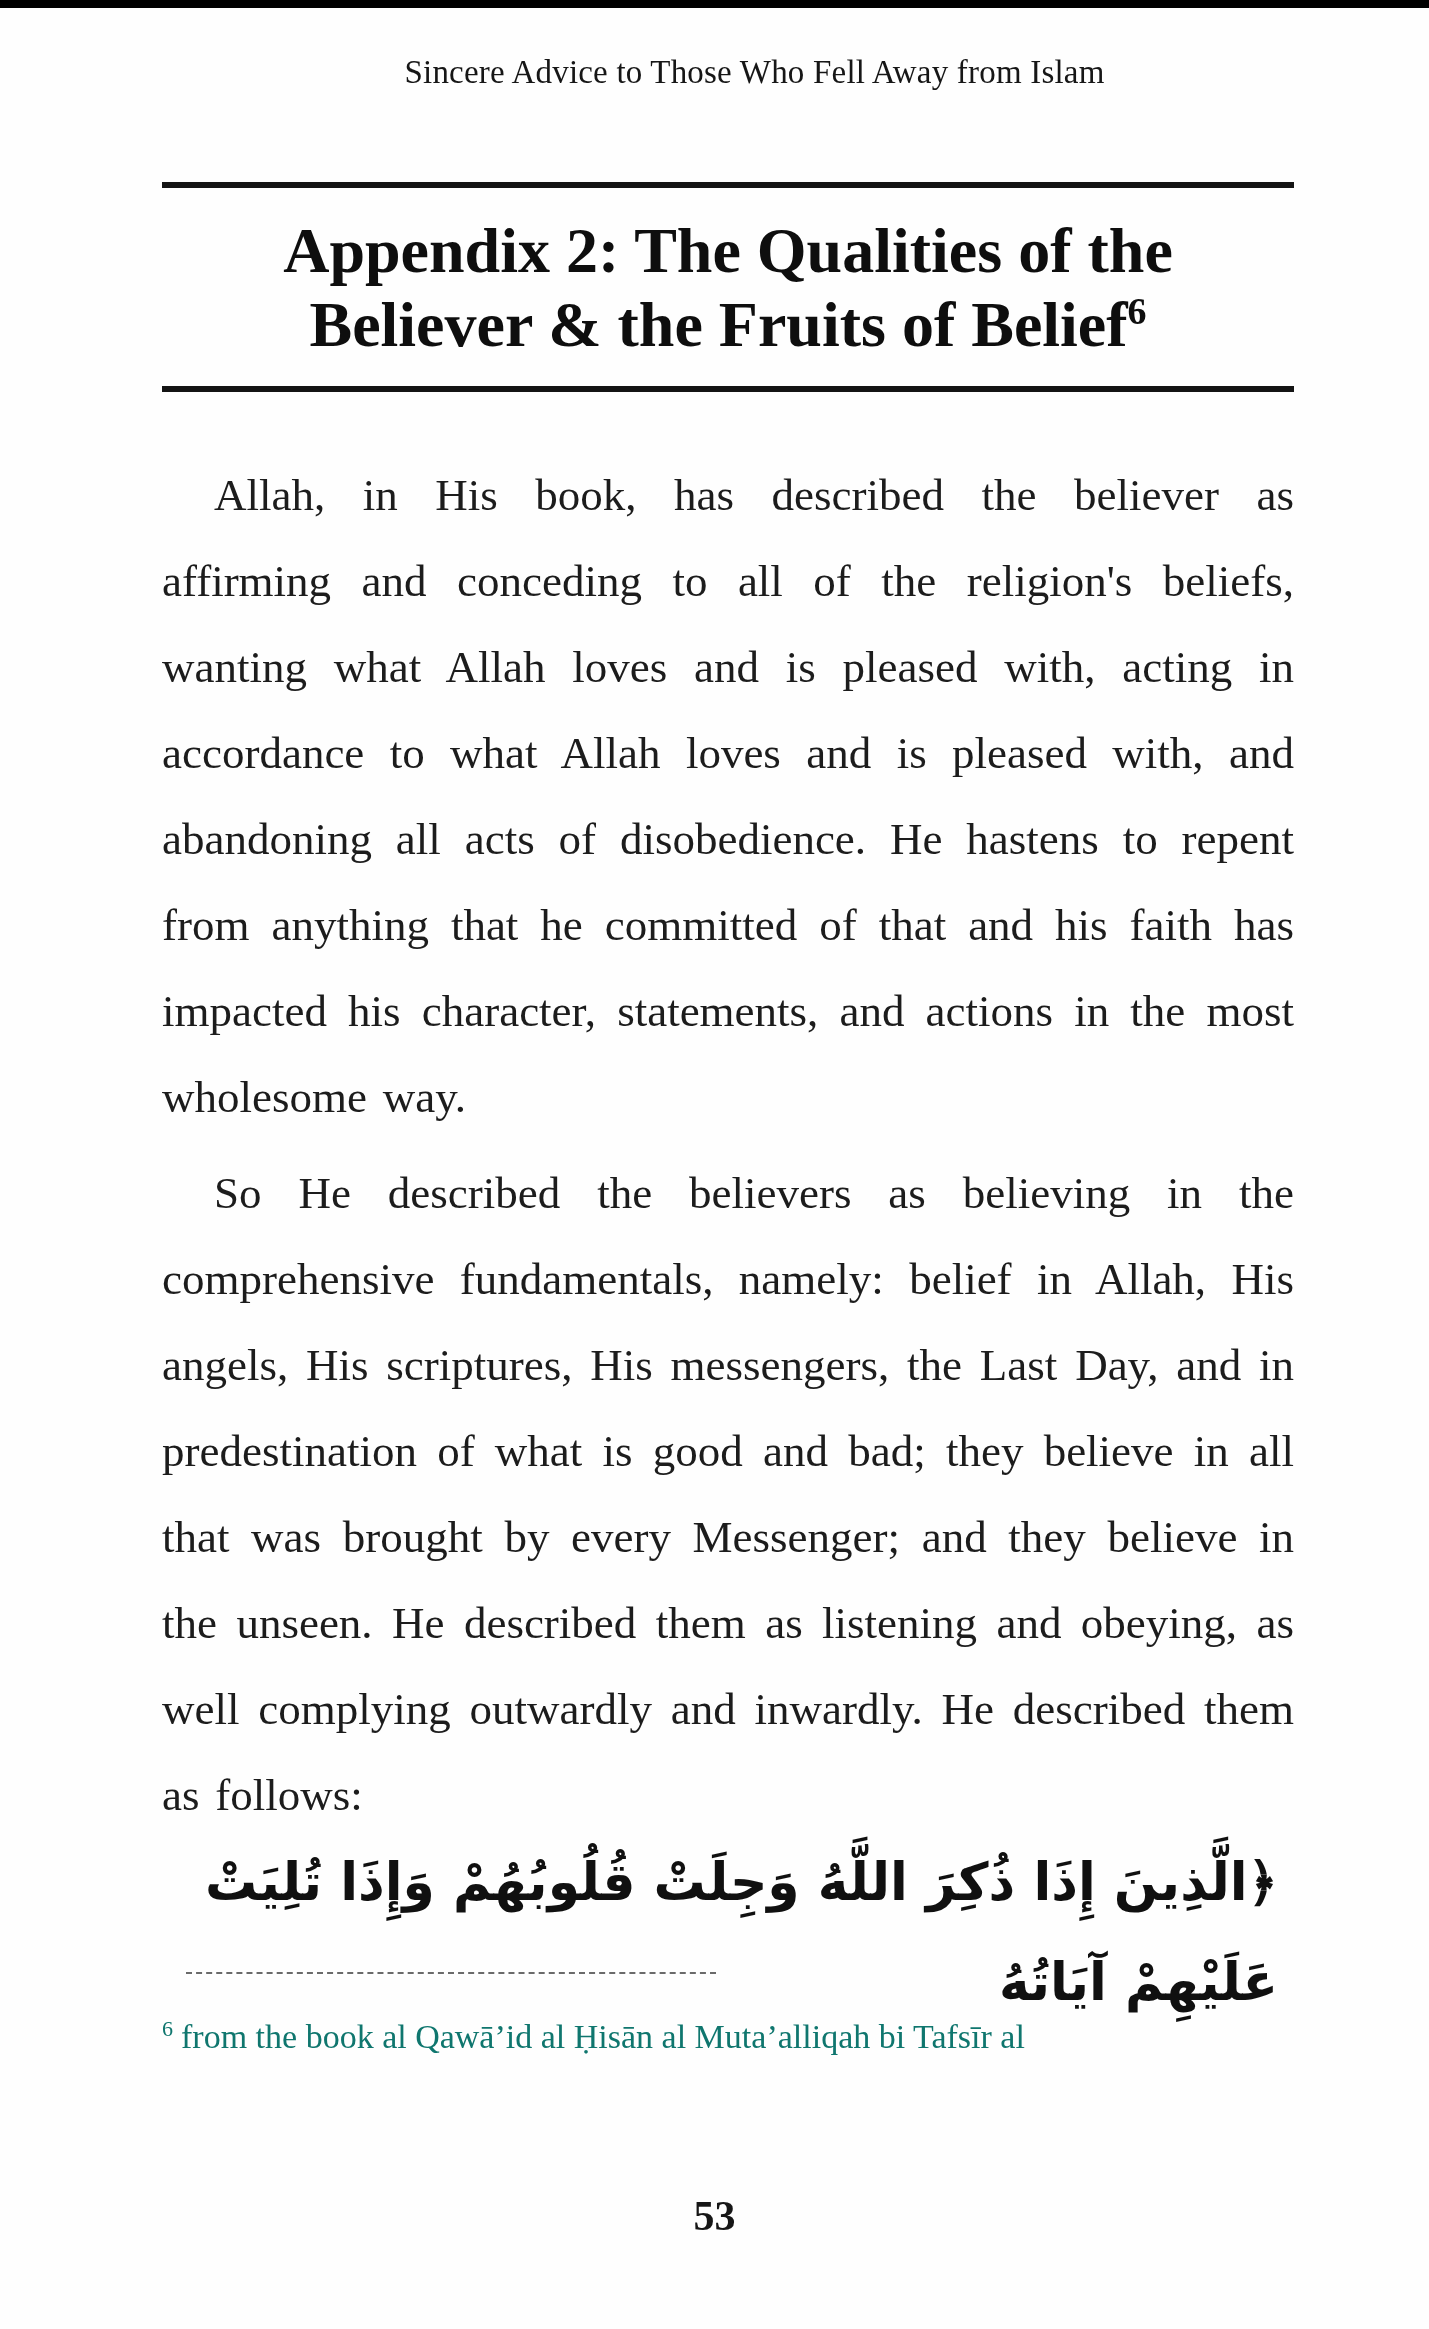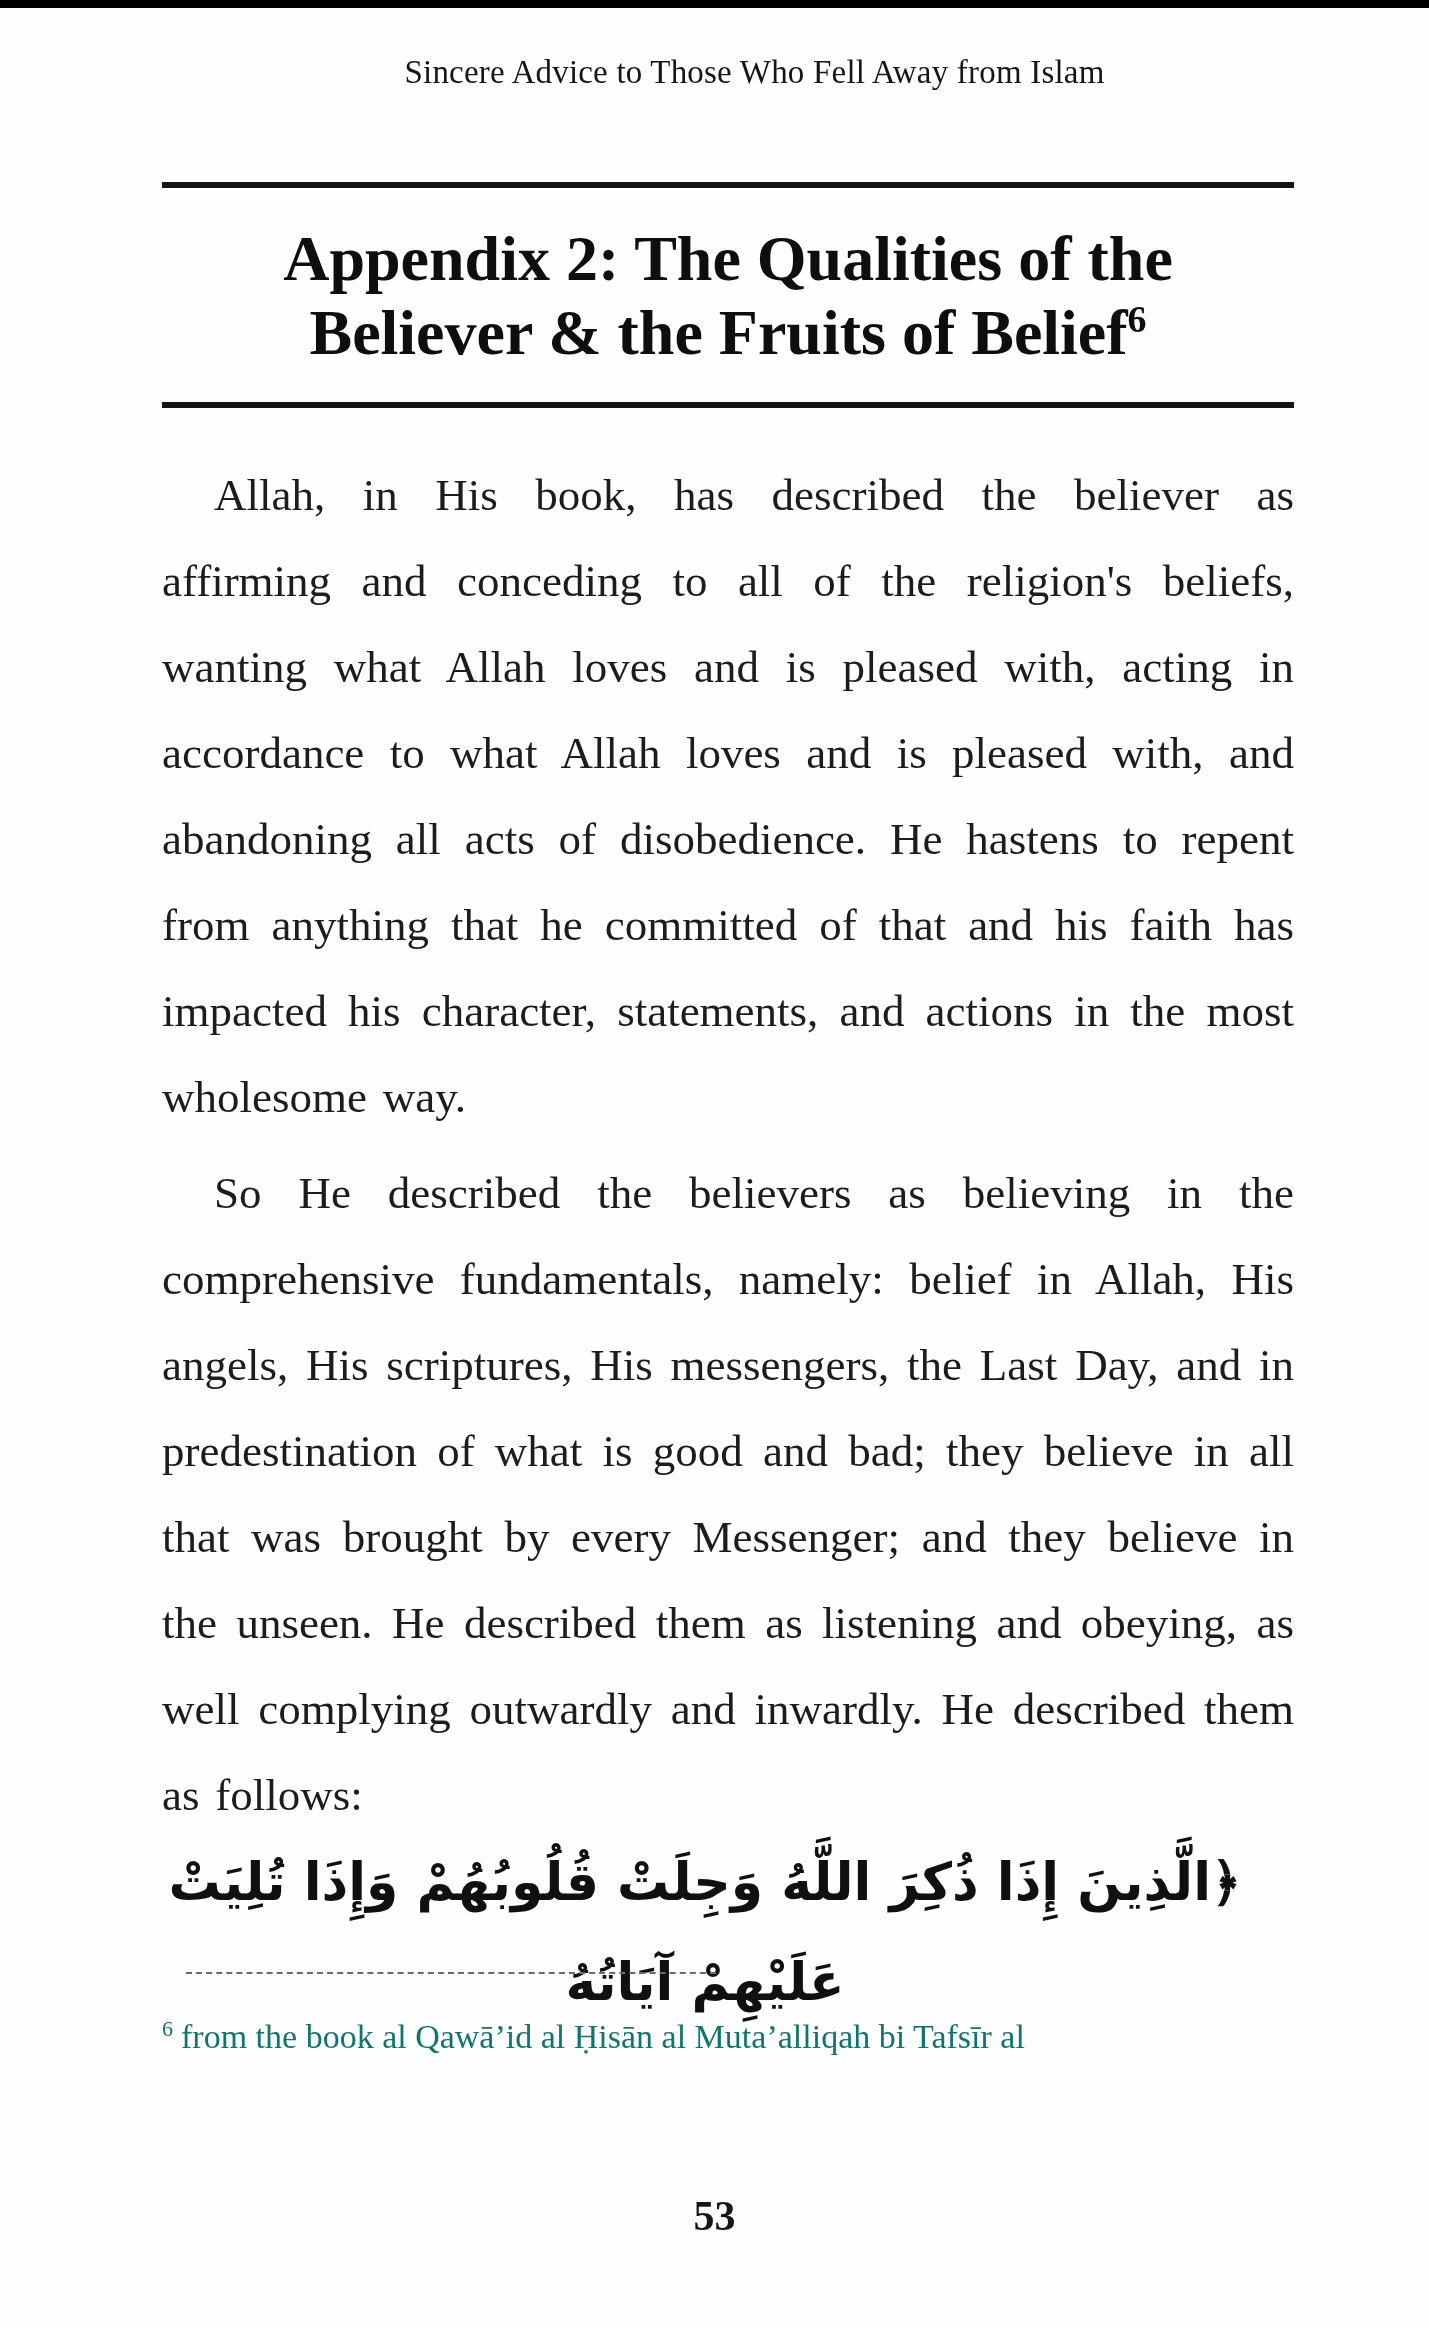--- a/index.html
+++ b/index.html
@@ -68,24 +68,23 @@
     text-indent: 52px;
     word-spacing: 0.1em;
     color: #1c1c1c;
   }
   .para-1 { top: 452px; }
   .para-2 { top: 1150px; }
 
   .quran-verse {
     position: absolute;
     top: 1832px;
-    left: 140px;
+    left: 148px;
     width: 1130px;
     direction: rtl;
-    text-align: center;
     font-family: "DejaVu Sans", sans-serif;
     font-weight: bold;
     font-size: 52px;
     line-height: 100px;
     color: #101010;
   }
 
   .footnote-separator {
     position: absolute;
     top: 1972px;
@@ -125,21 +124,21 @@
 <body>
 
 <div class="page">
 
   <div class="top-edge"></div>
 
   <div class="running-head">Sincere Advice to Those Who Fell Away from Islam</div>
 
   <div class="title-block">
     <div class="title-rule"></div>
-    <h1 class="chapter-title" style="margin:8px;">
+    <h1 class="chapter-title" style="margin:0;">
       <span>Appendix 2: The Qualities of the</span><br>
       <span>Believer &amp; the Fruits of Belief</span><sup>6</sup>
     </h1>
     <div class="title-rule"></div>
   </div>
 
   <p class="body-paragraph para-1">Allah, in His book, has described the believer as affirming and conceding to all of the religion's beliefs, wanting what Allah loves and is pleased with, acting in accordance to what Allah loves and is pleased with, and abandoning all acts of disobedience. He hastens to repent from anything that he committed of that and his faith has impacted his character, statements, and actions in the most wholesome way.</p>
 
   <p class="body-paragraph para-2">So He described the believers as believing in the comprehensive fundamentals, namely: belief in Allah, His angels, His scriptures, His messengers, the Last Day, and in predestination of what is good and bad; they believe in all that was brought by every Messenger; and they believe in the unseen. He described them as listening and obeying, as well complying outwardly and inwardly.  He described them as follows:</p>
 

